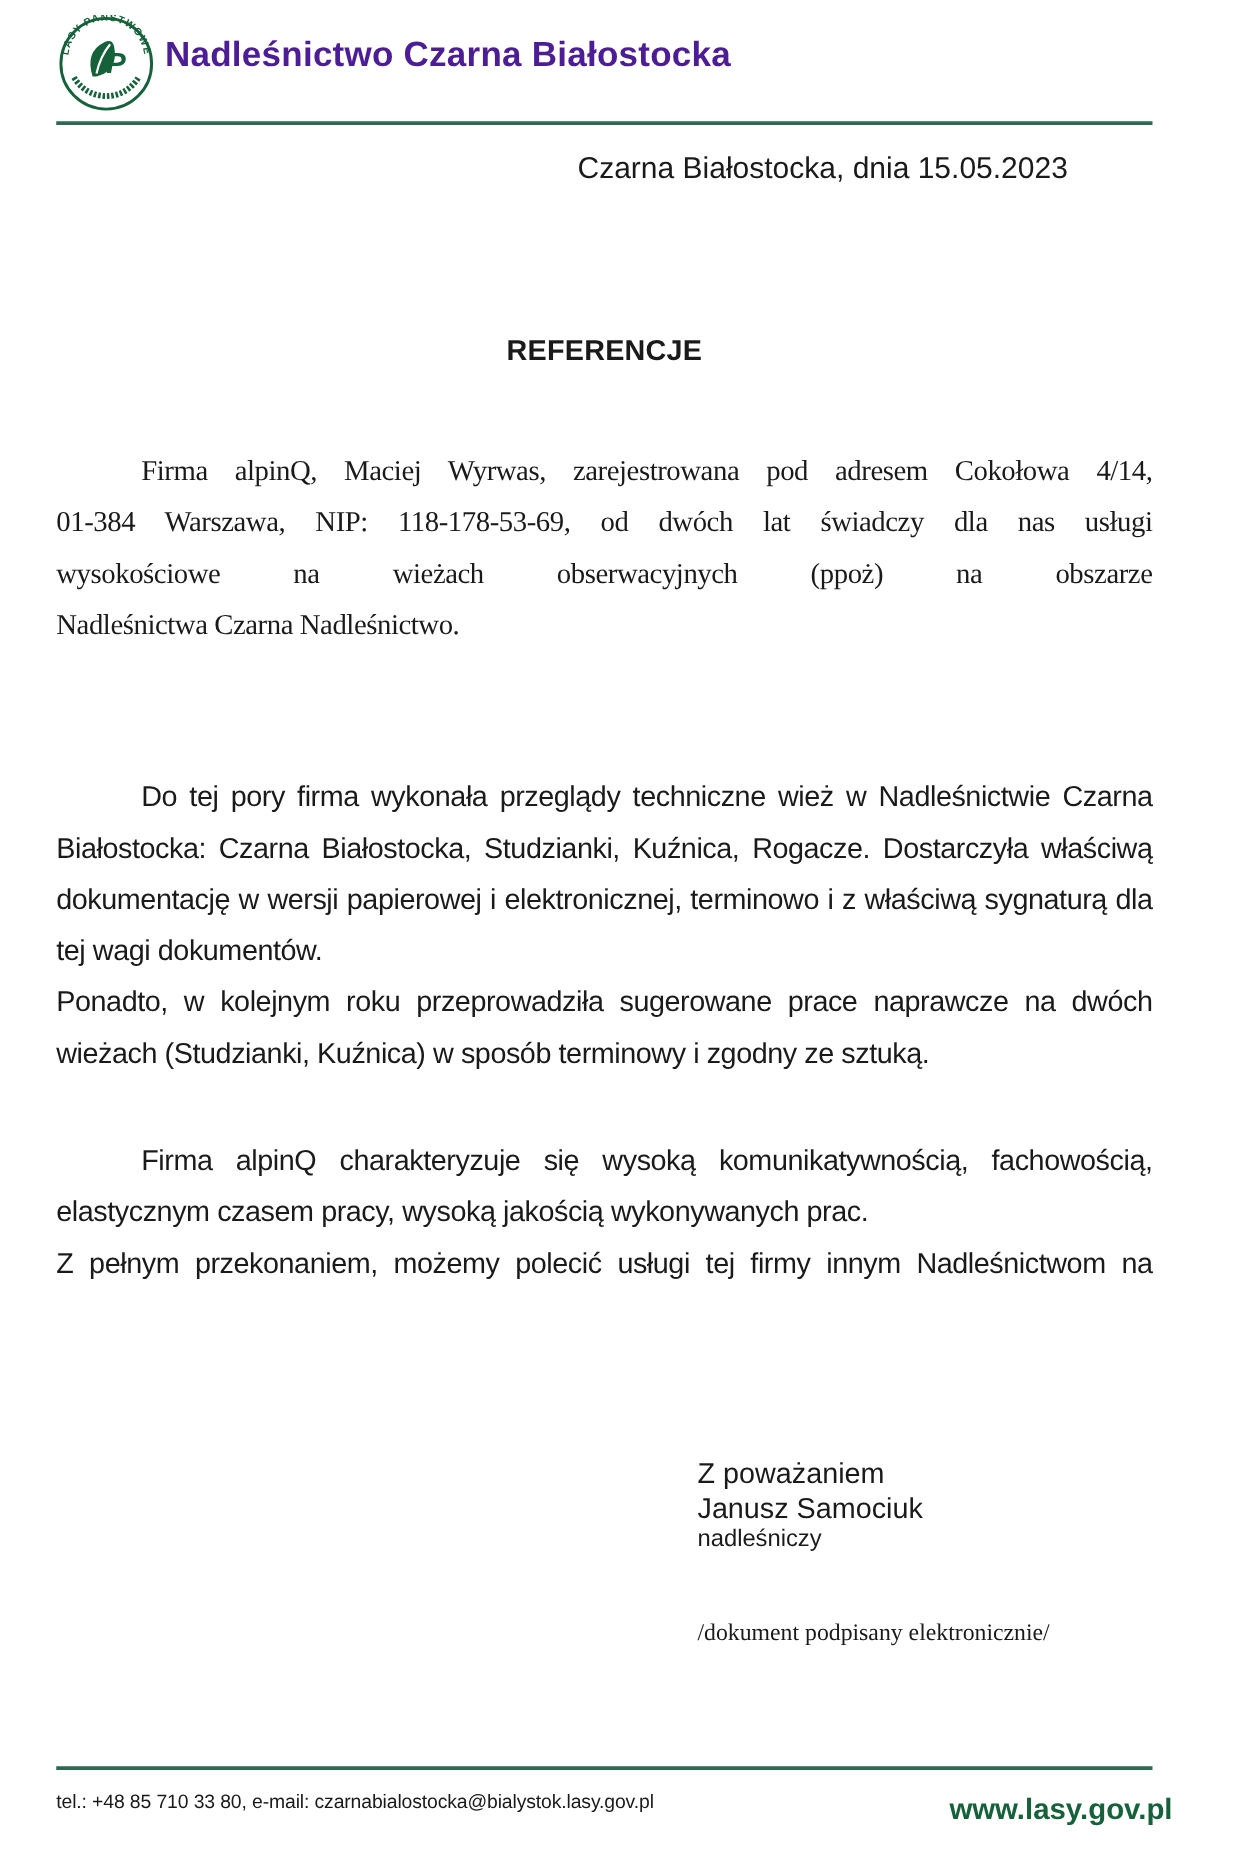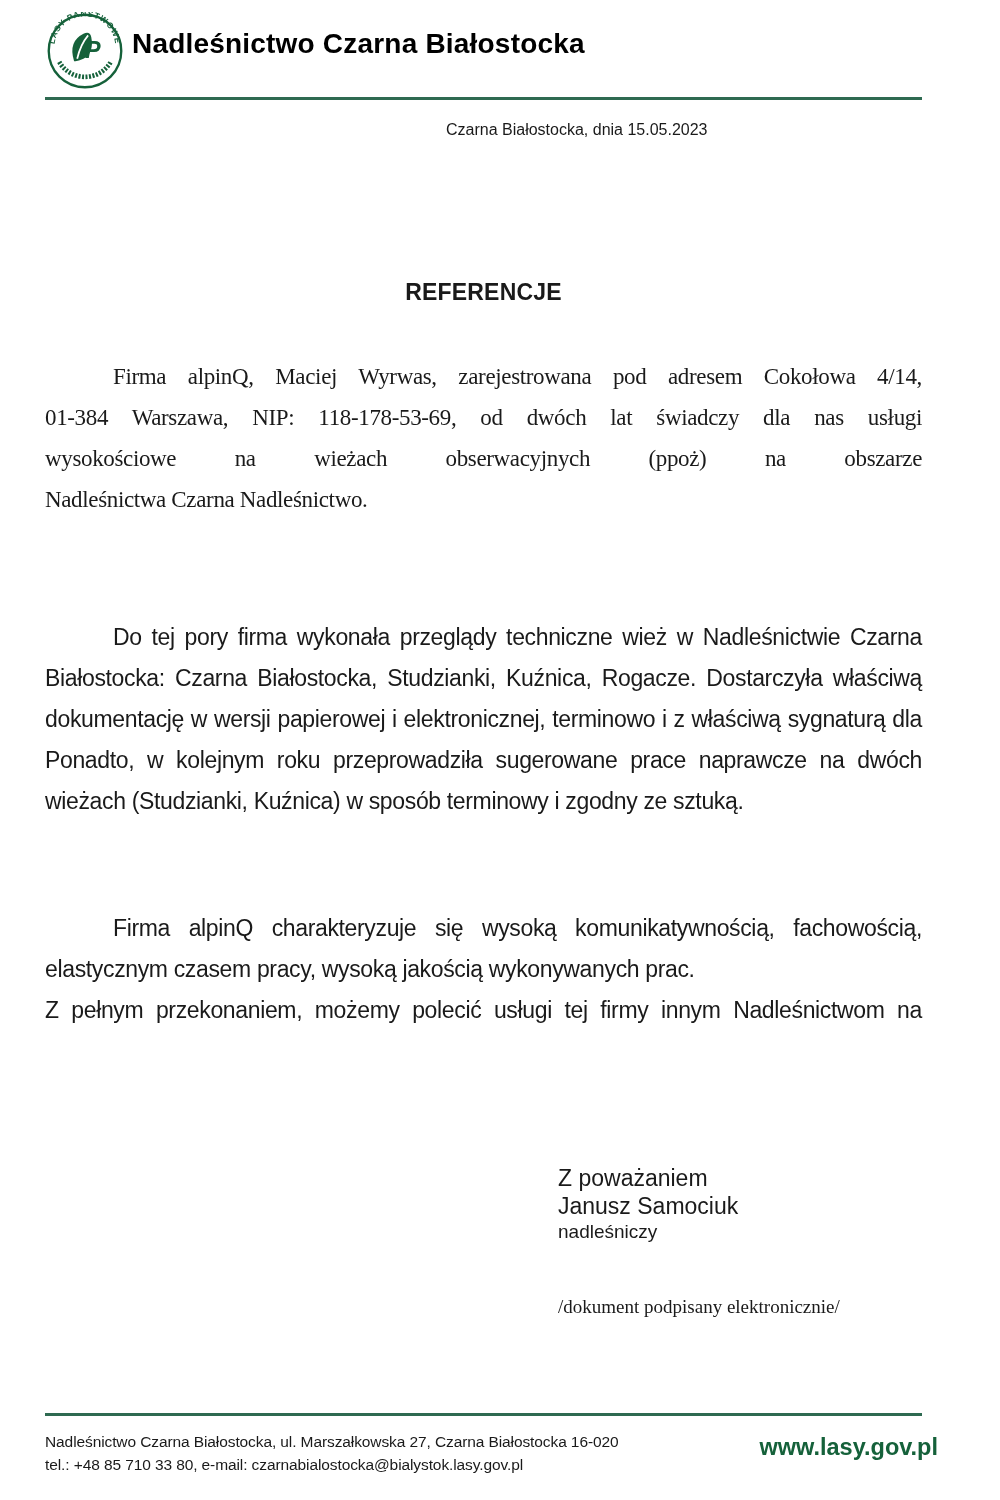--- a/index.html
+++ b/index.html
@@ -6,32 +6,32 @@
   body{
     width:1000px;height:1500px;position:relative;background:#ffffff;
     font-family:"Liberation Sans", sans-serif;color:#1a1a1a;
     overflow:hidden;
   }
   .abs{position:absolute;}
 
   
   .logo{left:46px;top:12px;width:78px;height:78px;}
   .org-name{
-    left:132px;top:28px;font-size:28px;font-weight:bold;color:#000000;
+    left:132px;top:28px;font-size:28px;font-weight:bold;color:#4c1d95;
     letter-spacing:.2px;white-space:nowrap;
   }
   .rule{left:45px;width:877px;height:3px;background:#2e6a51;}
   .rule.top{top:97px;}
   .rule.bottom{top:1413px;}
 
   
-  .date-line{left:446px;top:121px;font-size:16px;white-space:nowrap;}
+  .date-line{left:462px;top:121px;font-size:24px;white-space:nowrap;}
   .doc-title{
     left:45px;top:267px;width:877px;text-align:center;
-    font-size:23px;font-weight:bold;letter-spacing:.2px;margin-top:12px;
+    font-size:23px;font-weight:bold;letter-spacing:.2px;
   }
 
   
   .para{left:45px;width:877px;font-size:23px;letter-spacing:-.35px;}
   .para .line{height:41px;line-height:41px;white-space:normal;}
   .jl{text-align:justify;text-align-last:justify;}
   .ind{text-indent:68px;}
   .p1{top:356px;font-family:Liberation Serif, serif;}
   .p2{top:617px;}
   .p3{top:908px;}
@@ -75,20 +75,21 @@
   <div class="line jl ind">Firma alpinQ, Maciej Wyrwas, zarejestrowana pod adresem Cokołowa 4/14,</div>
   <div class="line jl">01-384 Warszawa, NIP: 118-178-53-69, od dwóch lat świadczy dla nas usługi</div>
   <div class="line jl">wysokościowe na wieżach obserwacyjnych (ppoż) na obszarze</div>
   <div class="line">Nadleśnictwa Czarna Nadleśnictwo.</div>
 </div>
 
 <div class="abs para p2">
   <div class="line jl ind">Do tej pory firma wykonała przeglądy techniczne wież w Nadleśnictwie Czarna</div>
   <div class="line jl">Białostocka: Czarna Białostocka, Studzianki, Kuźnica, Rogacze. Dostarczyła właściwą</div>
   <div class="line jl">dokumentację w wersji papierowej i elektronicznej, terminowo i z właściwą sygnaturą dla</div>
+  <div class="line">tej wagi dokumentów.</div>
   <div class="line jl">Ponadto, w kolejnym roku przeprowadziła sugerowane prace naprawcze na dwóch</div>
   <div class="line">wieżach (Studzianki, Kuźnica) w sposób terminowy i zgodny ze sztuką.</div>
 </div>
 
 <div class="abs para p3">
   <div class="line jl ind">Firma alpinQ charakteryzuje się wysoką komunikatywnością, fachowością,</div>
   <div class="line">elastycznym czasem pracy, wysoką jakością wykonywanych prac.</div>
   <div class="line jl">Z pełnym przekonaniem, możemy polecić usługi tej firmy innym Nadleśnictwom na</div>
 </div>
 
@@ -96,17 +97,16 @@
   <div class="closing">Z poważaniem</div>
   <div class="name">Janusz Samociuk</div>
   <div class="role">nadleśniczy</div>
 </div>
 
 <div class="abs esign">/dokument podpisany elektronicznie/</div>
 
 <div class="abs rule bottom"></div>
 
 <div class="abs footer-addr">
-  <div>Nadleśnictwo Czarna Białostocka, ul. Marszałkowska 27, Czarna Białostocka 16-020</div>
   <div>tel.: +48 85 710 33 80, e-mail: czarnabialostocka@bialystok.lasy.gov.pl</div>
 </div>
 
 <div class="abs footer-site">www.lasy.gov.pl</div>
 
 </body></html>

